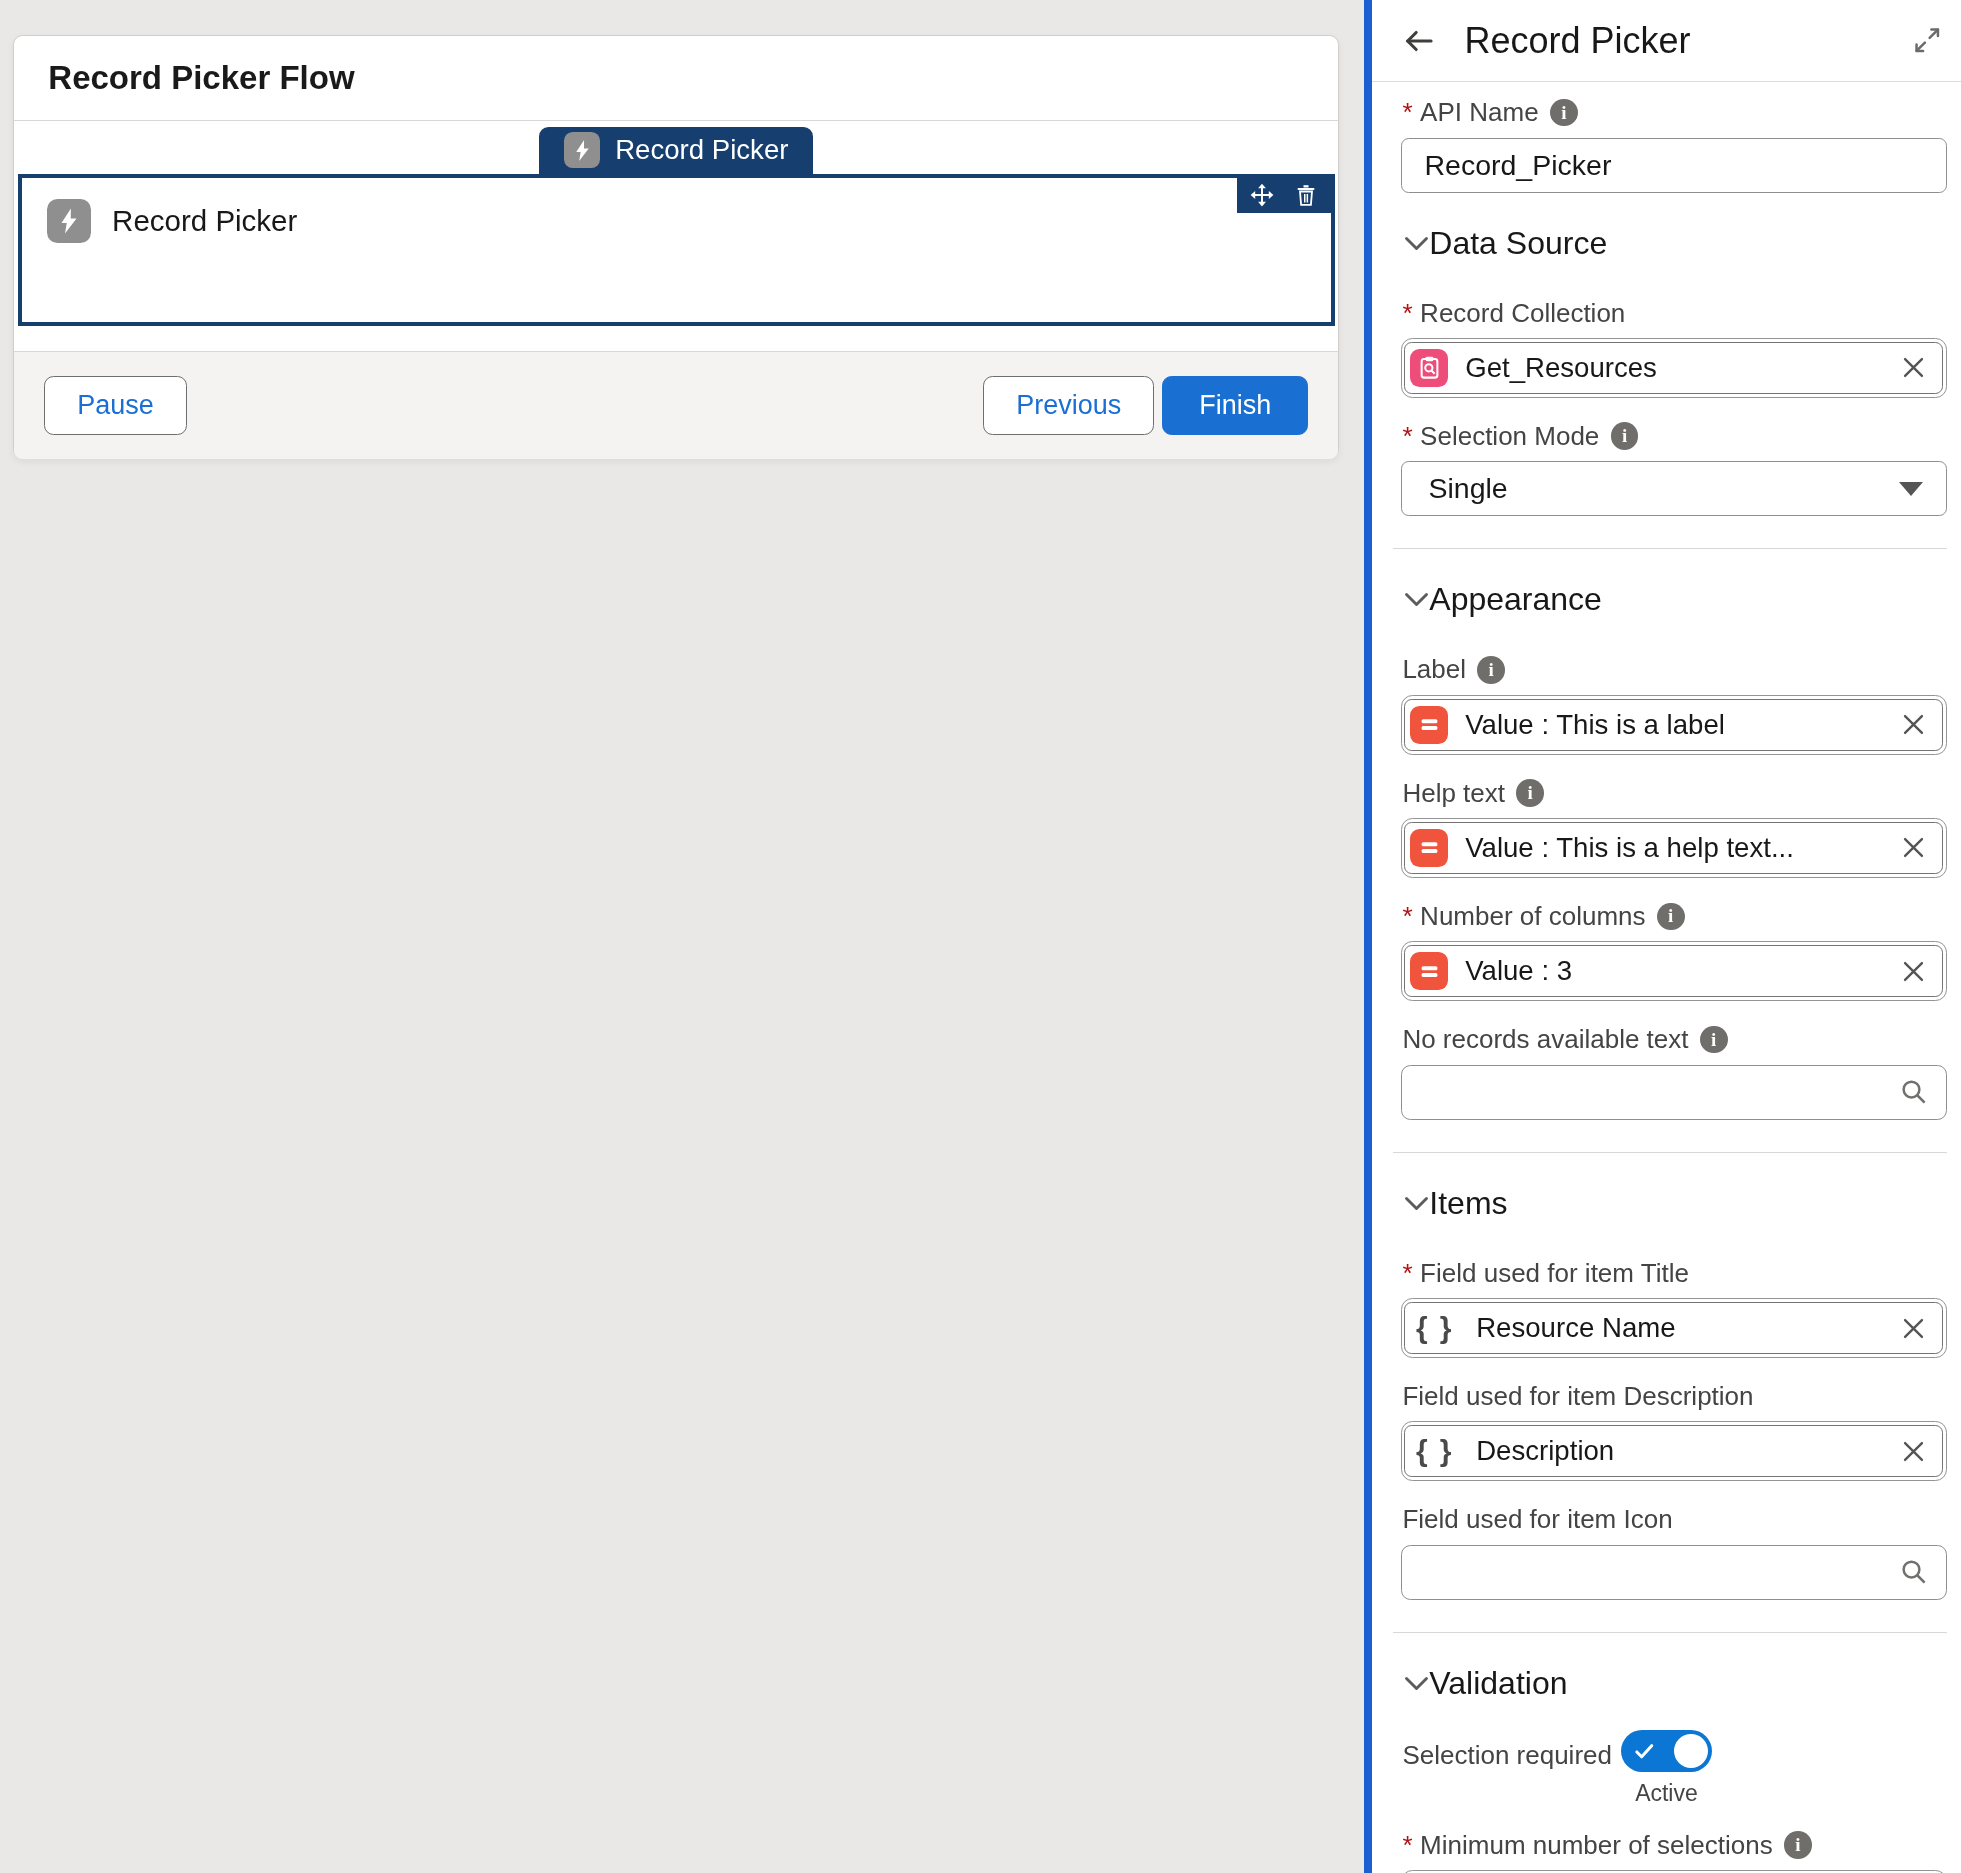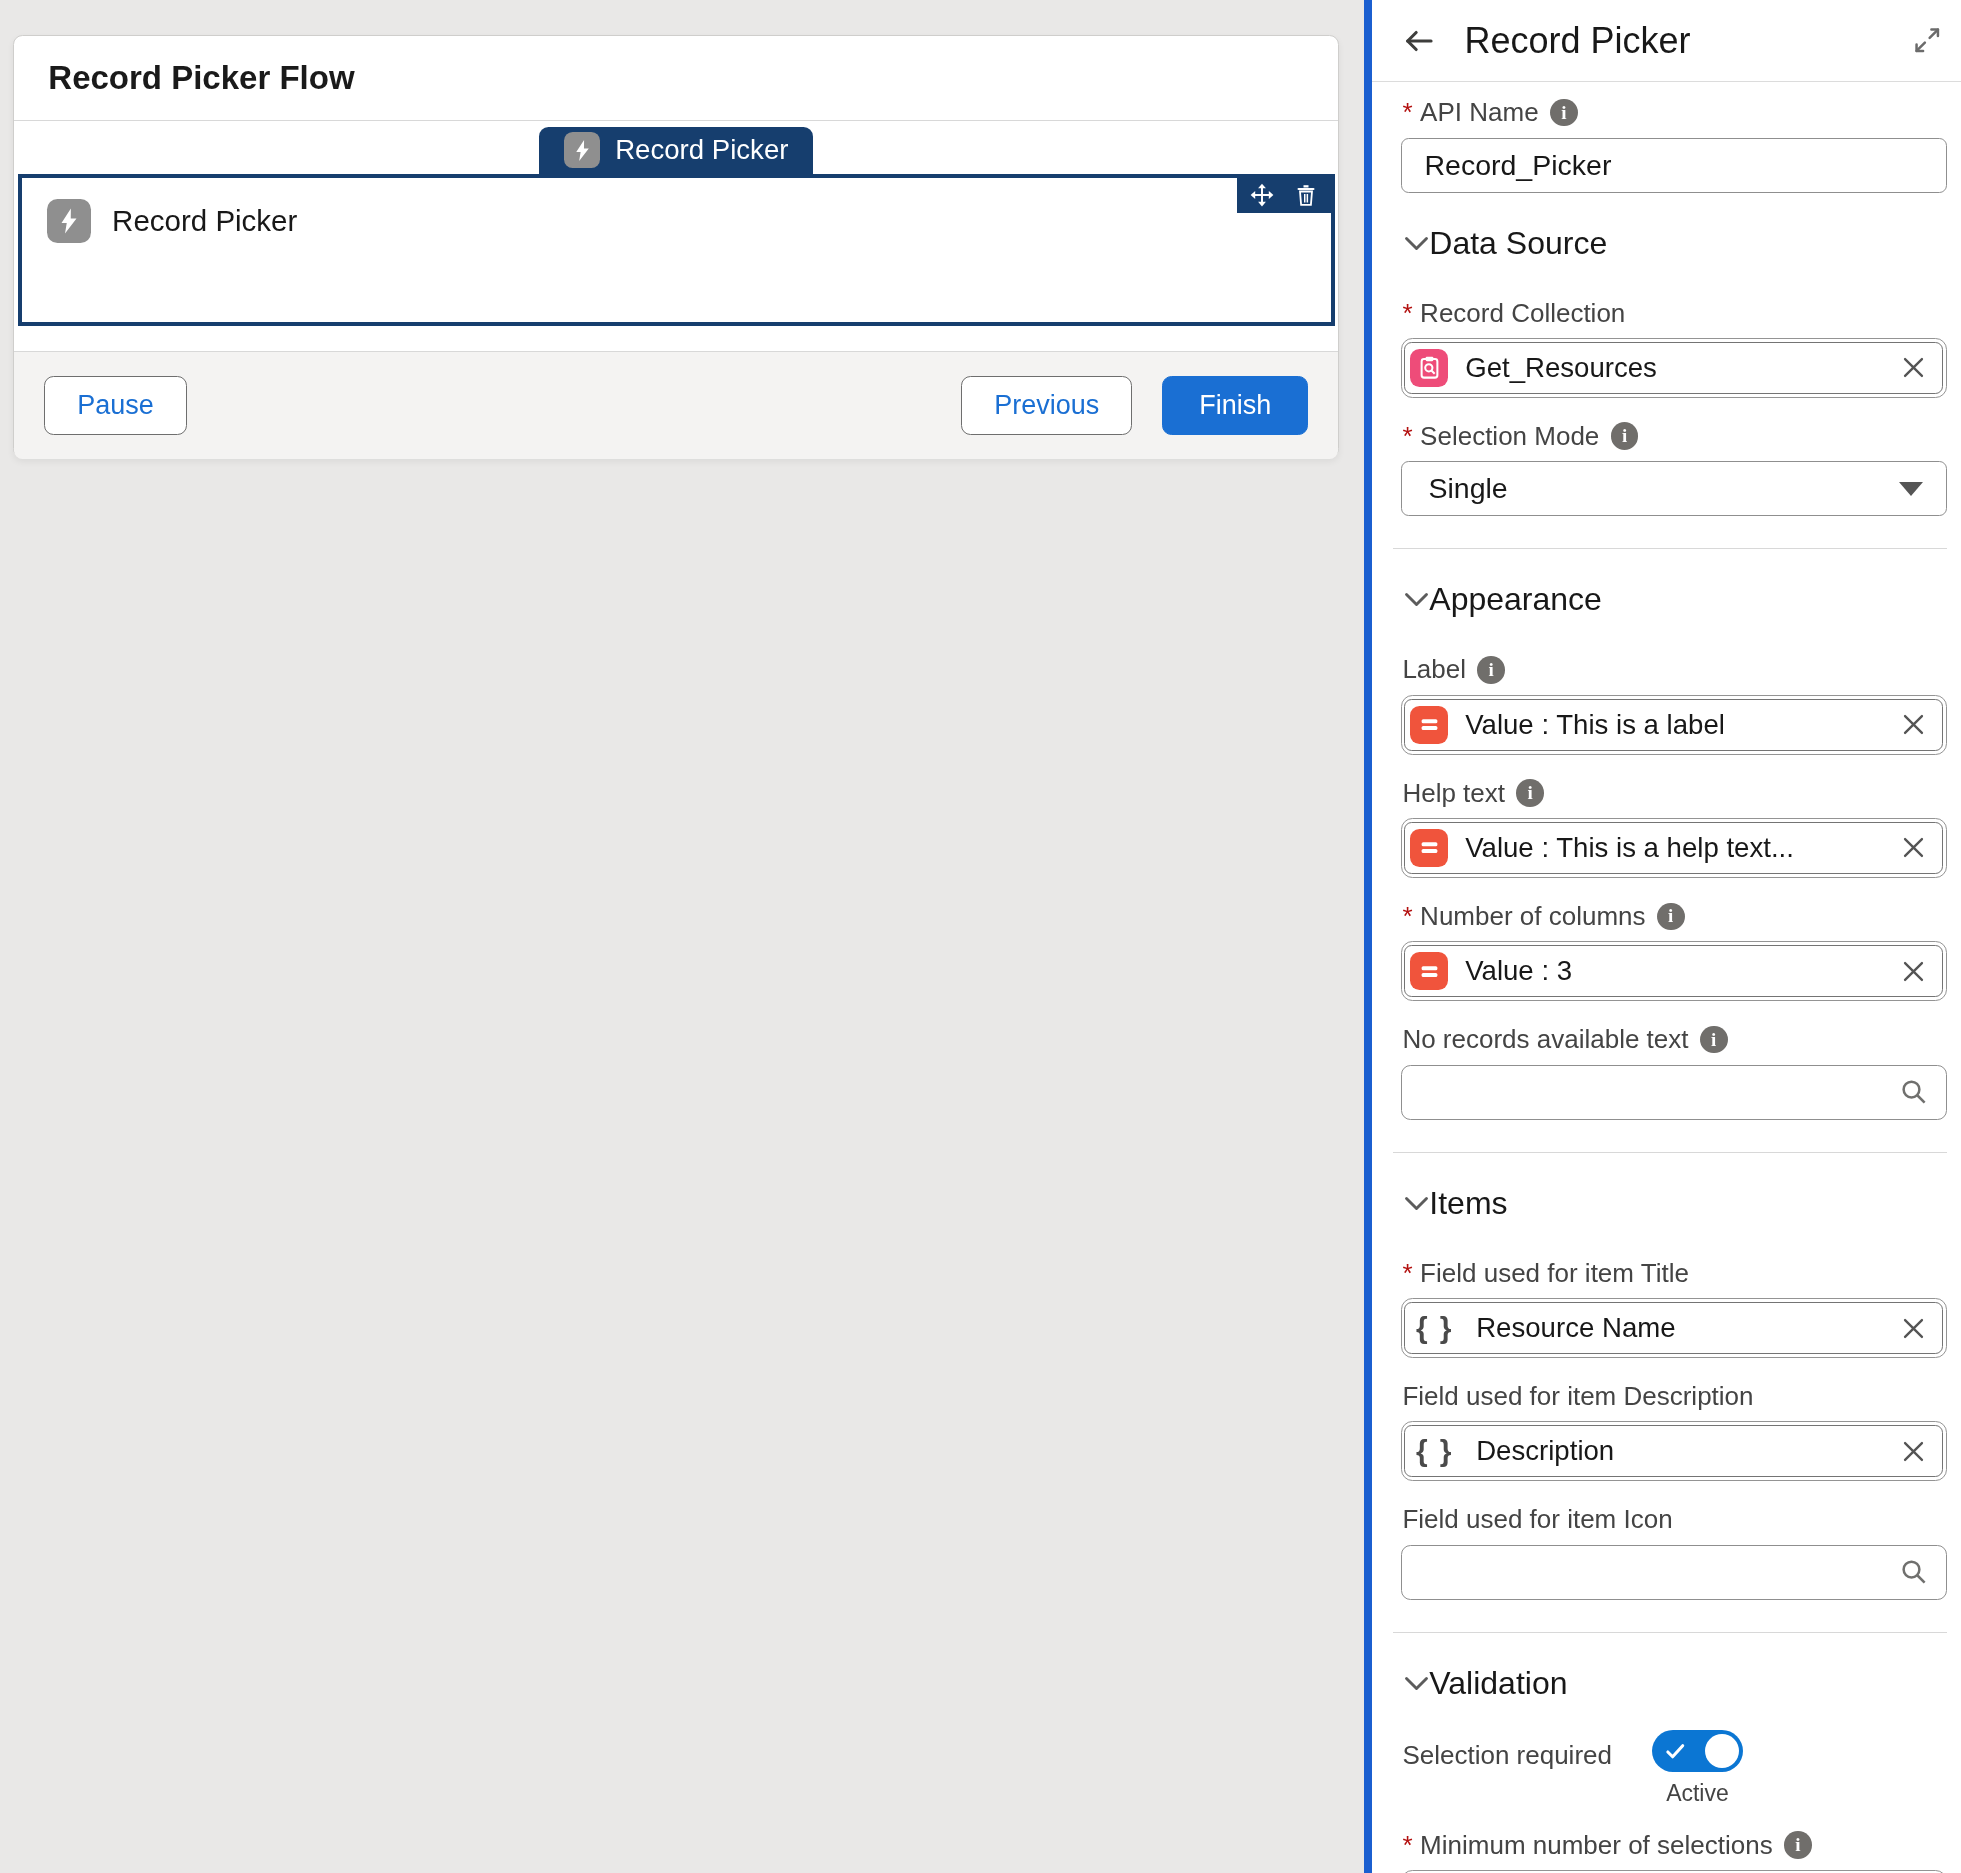--- a/index.html
+++ b/index.html
@@ -53,21 +53,21 @@
   }
   .comp-head { display: flex; align-items: center; gap: 21px; }
   .comp-icon { width: 44px; height: 44px; border-radius: 10.5px; }
   .comp-title { font-size: 29.5px; color: #181818; }
   .no-preview { margin-top: 30px; font-size: 27px; color: #2b2b2b; }
 
   .card-divider { margin-top: 25px; border-top: 1.9px solid #d8d8d8; }
   .flow-footer {
     height: 107px; background: #f4f3f2;
     border-radius: 0 0 8.6px 8.6px;
-    display: flex; align-items: center; padding: 0 30px; gap: 30px;
+    display: flex; align-items: center; padding: 0 30px; gap: 8px;
   }
   .spacer { flex: 1; }
   .btn {
     height: 59px; border-radius: 9.5px; font-size: 27px;
     display: flex; align-items: center; justify-content: center;
     cursor: pointer; white-space: nowrap;
   }
   .btn-neutral { background: #fff; border: 1.9px solid #6e6e6e; color: #1a6fd3; padding: 0 32px; }
   .btn-brand   { background: #1a6fd3; border: 1.9px solid #1a6fd3; color: #fff; padding: 0 36px; }
 
@@ -141,21 +141,21 @@
     display: flex; align-items: center; justify-content: flex-end;
     padding: 0 17px; cursor: text;
   }
 
   .section-head {
     display: flex; align-items: center; 
     font-size: 32px; color: #181818; margin: 32px 0 0 3.8px; cursor: pointer;
   }
   .section-divider { border-top: 1.9px solid #d8d8d8; margin: 32px 0 0 -7.6px; }
 
-  .toggle-row { display: flex; align-items: flex-start; gap: 40px; margin-top: 28.5px; margin-left: 1.9px; }
+  .toggle-row { display: flex; align-items: flex-start; gap: 9px; margin-top: 28.5px; margin-left: 1.9px; }
   .toggle-label { font-size: 26px; color: #444; margin-top: 9.5px; }
   .toggle-wrap { display: flex; flex-direction: column; align-items: center; }
   .toggle {
     width: 91px; height: 42px; border-radius: 23px; background: #0b76d3;
     position: relative; cursor: pointer; border: none;
   }
   .knob { position: absolute; right: 3.8px; top: 3.8px; width: 34px; height: 34px; border-radius: 50%; background: #fff; }
   .toggle-check { position: absolute; left: 11.4px; top: 9.5px; }
   .toggle-state { font-size: 23px; color: #444; margin-top: 7.6px; }
 </style>

